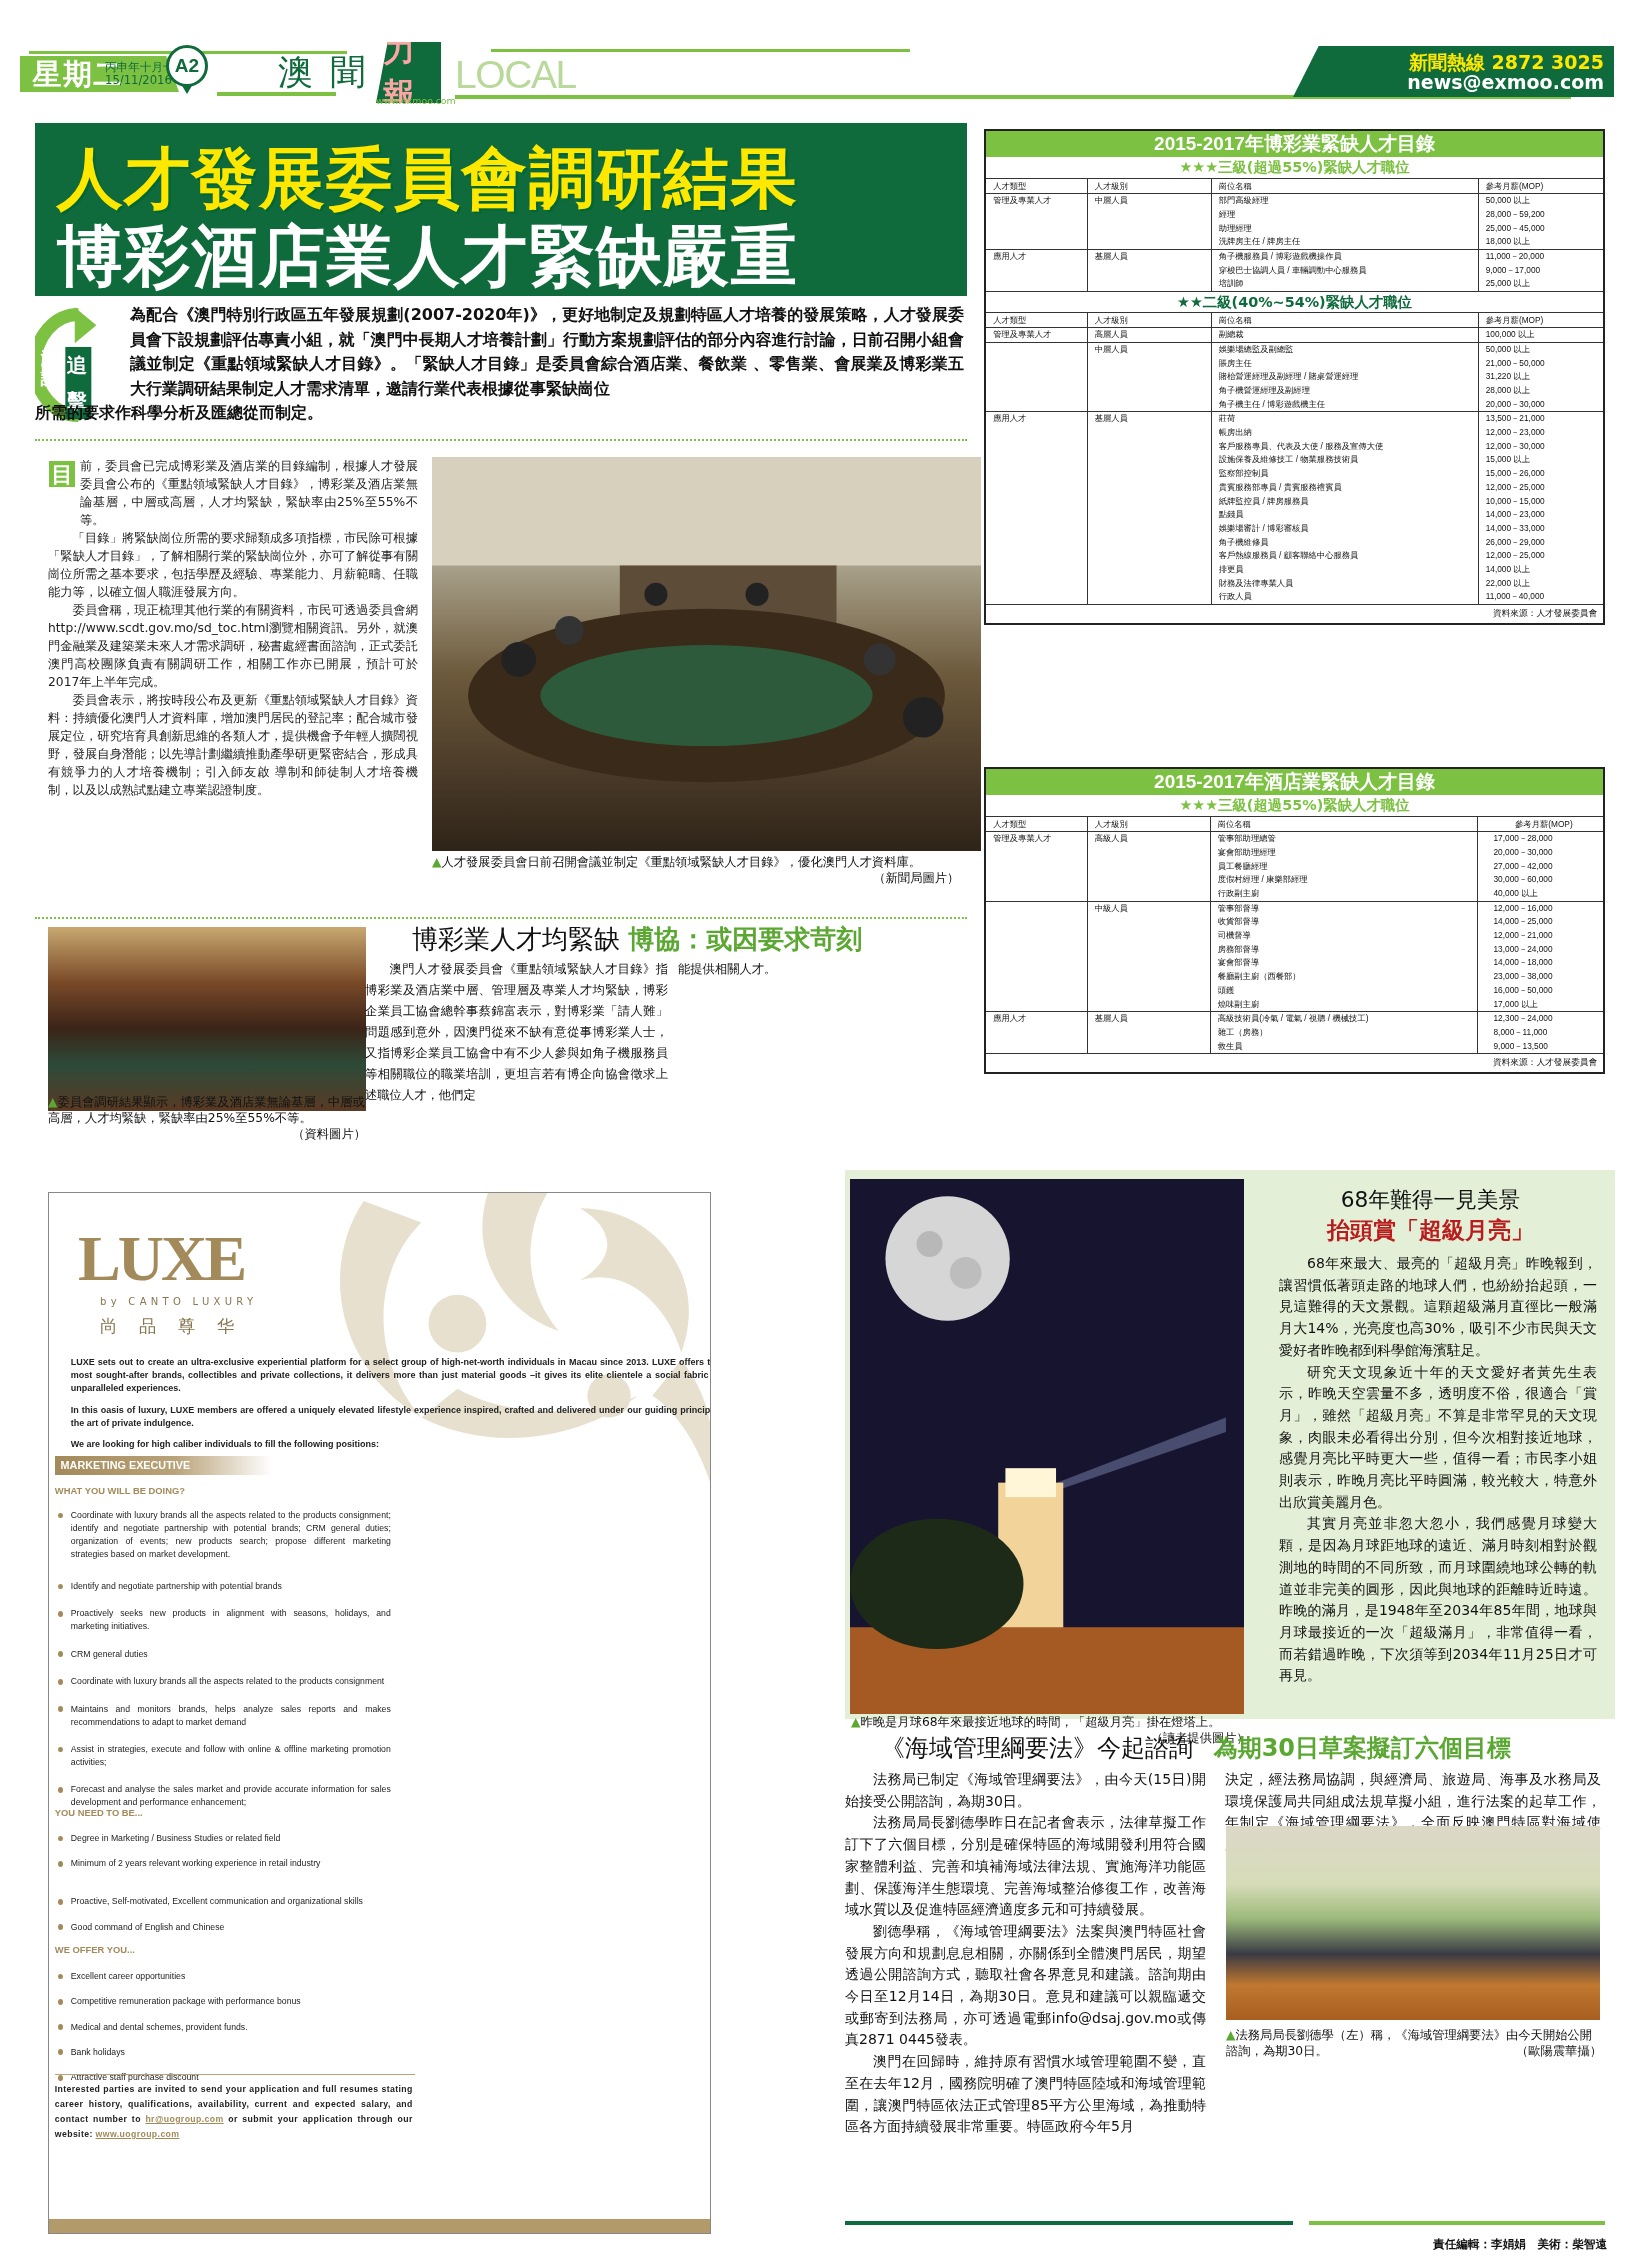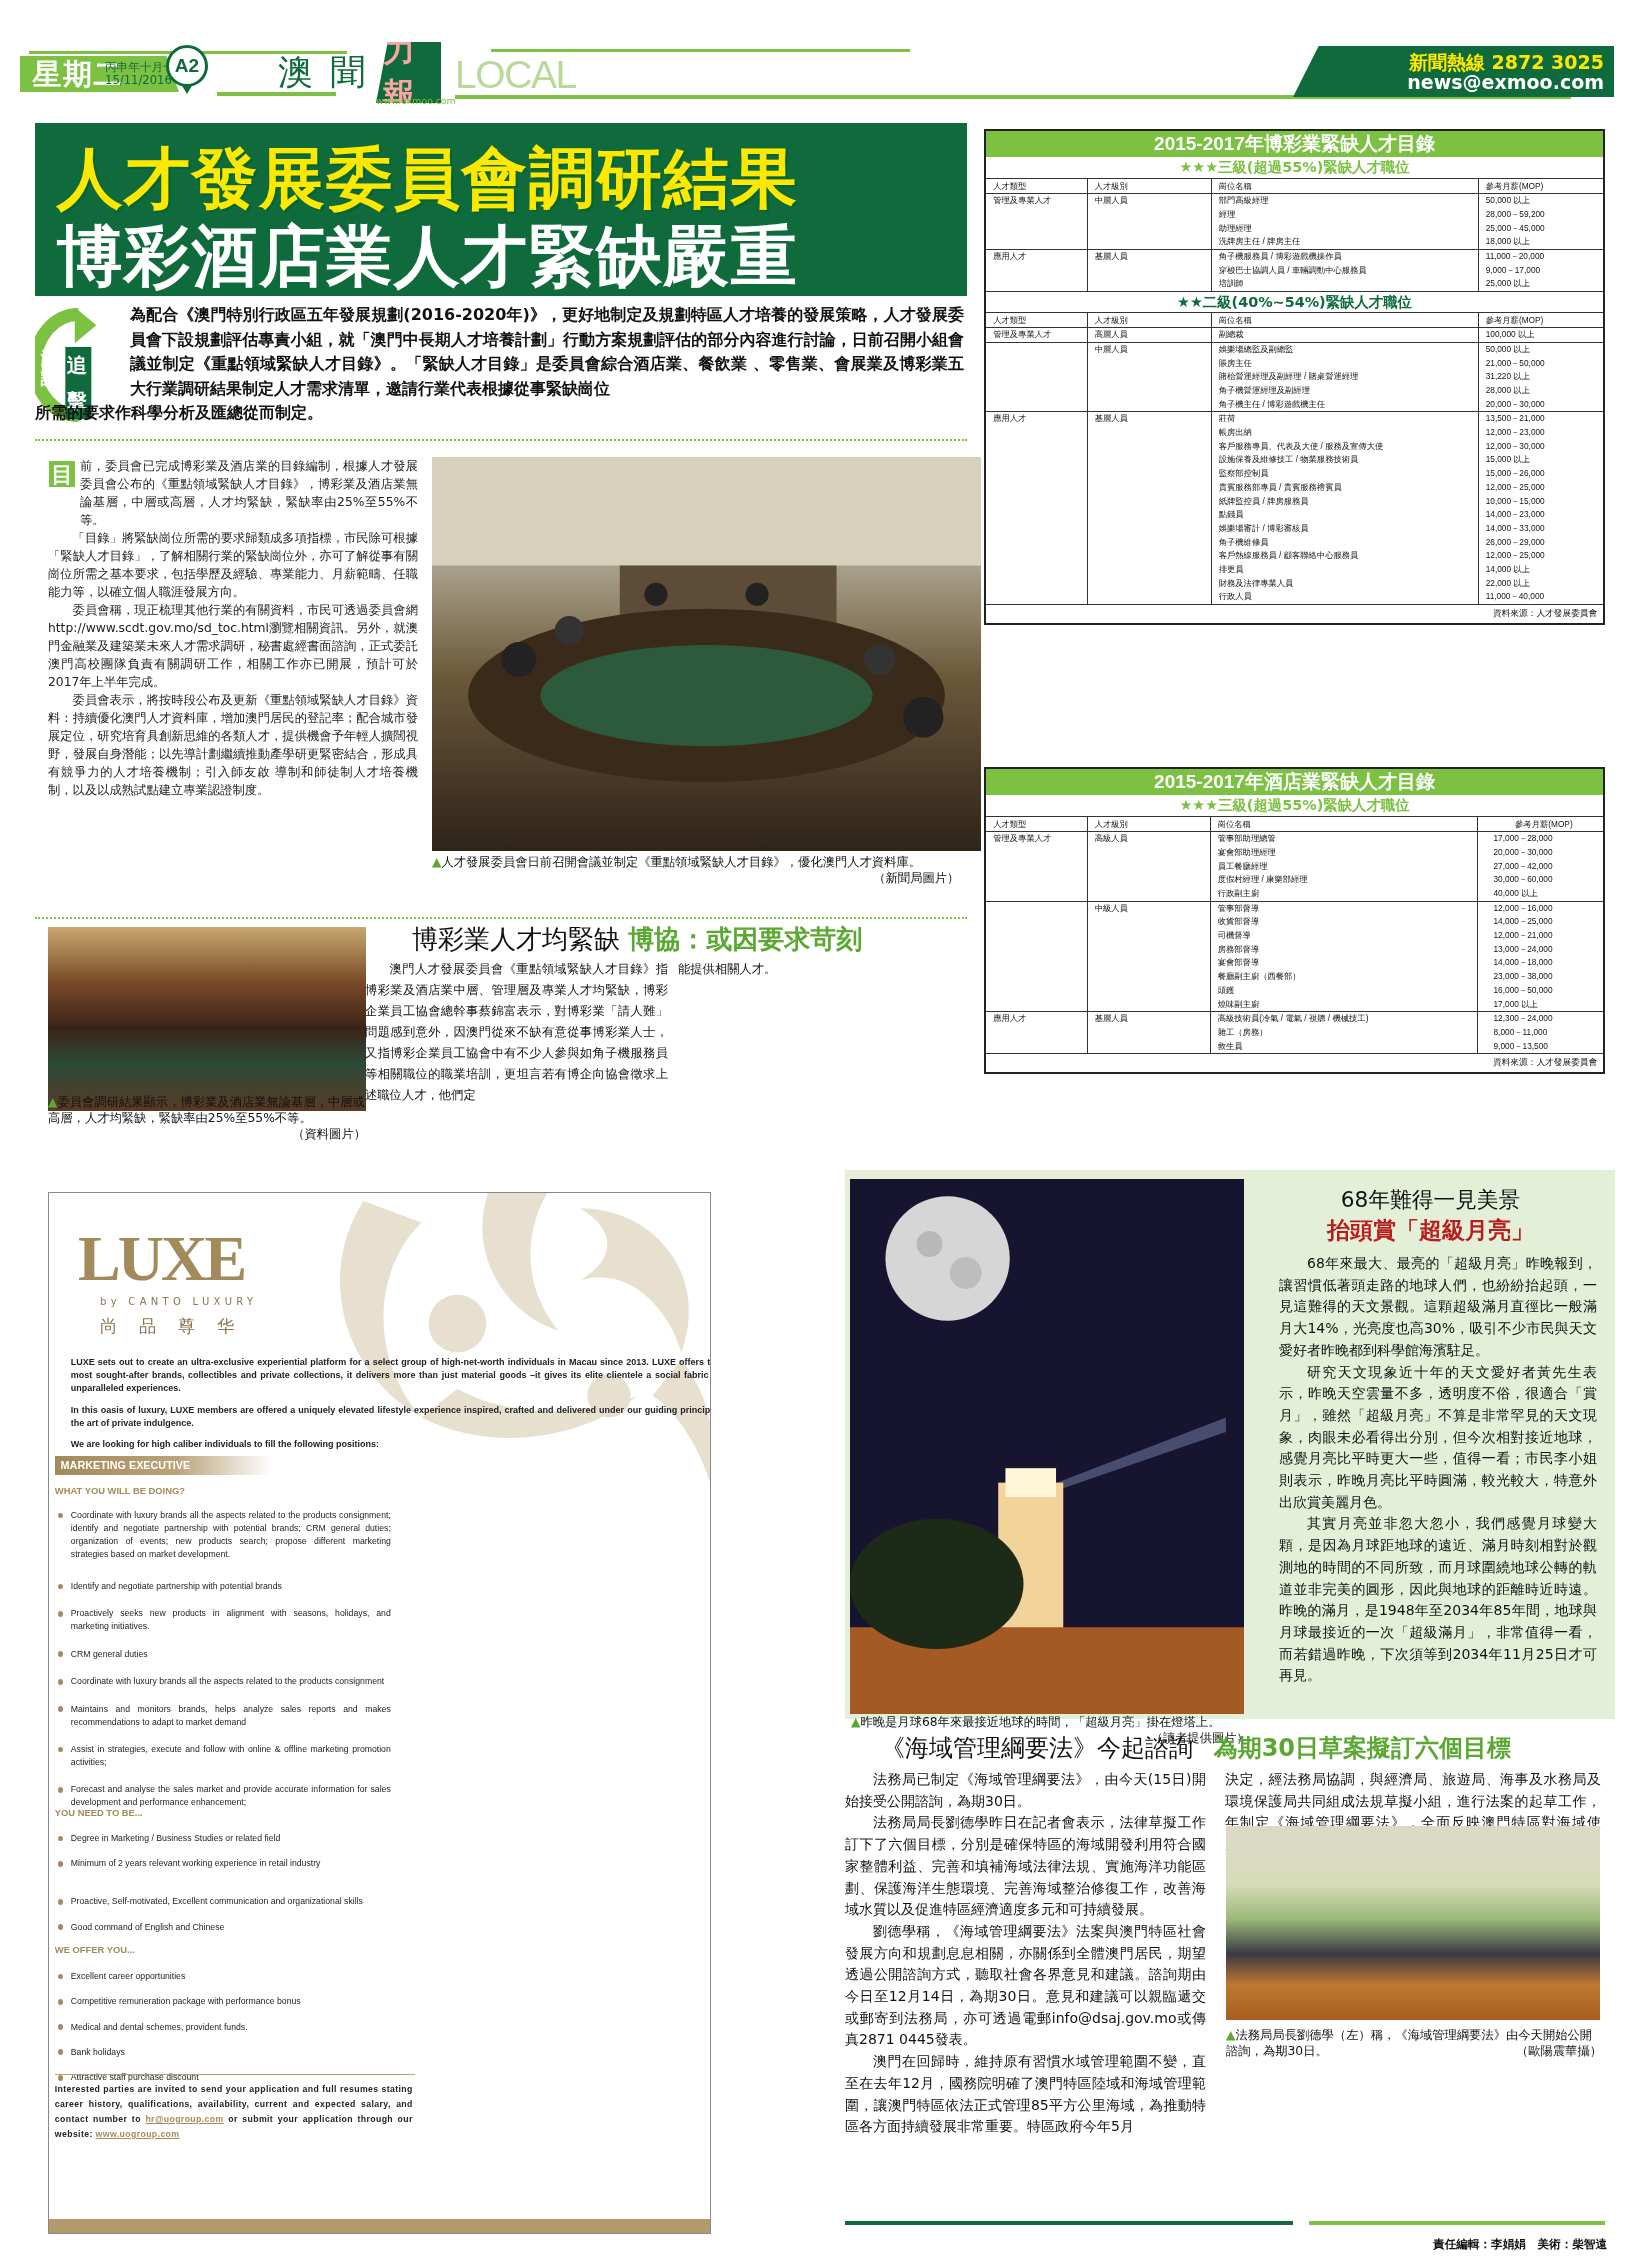--- a/index.html
+++ b/index.html
@@ -113,21 +113,21 @@
 
 <svg class="abs lede-icon" viewBox="0 0 90 160">
   <path d="M60 10 A60 70 0 1 0 60 150" fill="none" stroke="#7cc142" stroke-width="18"></path>
   <polygon points="55,0 85,25 55,50" fill="#7cc142"></polygon>
   <text x="8" y="78" font-size="24" font-weight="bold" fill="#fff" font-family="DejaVu Sans">澳</text>
   <text x="8" y="106" font-size="24" font-weight="bold" fill="#fff" font-family="DejaVu Sans">訊</text>
   <rect x="42" y="55" width="36" height="100" fill="#0f6a3c"></rect>
   <text x="44" y="90" font-size="28" font-weight="bold" fill="#fff" font-family="DejaVu Sans">追</text>
   <text x="44" y="140" font-size="28" font-weight="bold" fill="#fff" font-family="DejaVu Sans">擊</text>
 </svg>
-<div class="abs lede">為配合《澳門特別行政區五年發展規劃(2016-2020年)》，更好地制定及規劃特區人才培養的發展策略，人才發展委員會下設規劃評估專責小組，就「澳門中長期人才培養計劃」行動方案規劃評估的部分內容進行討論，日前召開小組會議並制定《重點領域緊缺人才目錄》。「緊缺人才目錄」是委員會綜合酒店業、餐飲業 、零售業、會展業及博彩業五大行業調研結果制定人才需求清單，邀請行業代表根據從事緊缺崗位</div>
+<div class="abs lede">為配合《澳門特別行政區五年發展規劃(2007-2020年)》，更好地制定及規劃特區人才培養的發展策略，人才發展委員會下設規劃評估專責小組，就「澳門中長期人才培養計劃」行動方案規劃評估的部分內容進行討論，日前召開小組會議並制定《重點領域緊缺人才目錄》。「緊缺人才目錄」是委員會綜合酒店業、餐飲業 、零售業、會展業及博彩業五大行業調研結果制定人才需求清單，邀請行業代表根據從事緊缺崗位</div>
 <div class="abs lede-last">所需的要求作科學分析及匯總從而制定。</div>
 <div class="abs dotline" style="left:35px;top:439px;width:932px"></div>
 
 <div class="abs dropcap">目</div>
 <div class="abs col1">
   <p class="first" style="padding-left:32px">前，委員會已完成博彩業及酒店業的目錄編制，根據人才發展委員會公布的《重點領域緊缺人才目錄》，博彩業及酒店業無論基層，中層或高層，人才均緊缺，緊缺率由25%至55%不等。</p>
   <p>「目錄」將緊缺崗位所需的要求歸類成多項指標，市民除可根據「緊缺人才目錄」，了解相關行業的緊缺崗位外，亦可了解從事有關崗位所需之基本要求，包括學歷及經驗、專業能力、月薪範疇、任職能力等，以確立個人職涯發展方向。</p>
   <p>委員會稱，現正梳理其他行業的有關資料，市民可透過委員會網http://www.scdt.gov.mo/sd_toc.html瀏覽相關資訊。另外，就澳門金融業及建築業未來人才需求調研，秘書處經書面諮詢，正式委託澳門高校團隊負責有關調研工作，相關工作亦已開展，預計可於2017年上半年完成。</p>
   <p>委員會表示，將按時段公布及更新《重點領域緊缺人才目錄》資料：持續優化澳門人才資料庫，增加澳門居民的登記率；配合城市發展定位，研究培育具創新思維的各類人才，提供機會予年輕人擴闊視野，發展自身潛能；以先導計劃繼續推動產學研更緊密結合，形成具有競爭力的人才培養機制；引入師友啟 導制和師徒制人才培養機制，以及以成熟試點建立專業認證制度。</p>
 </div>

